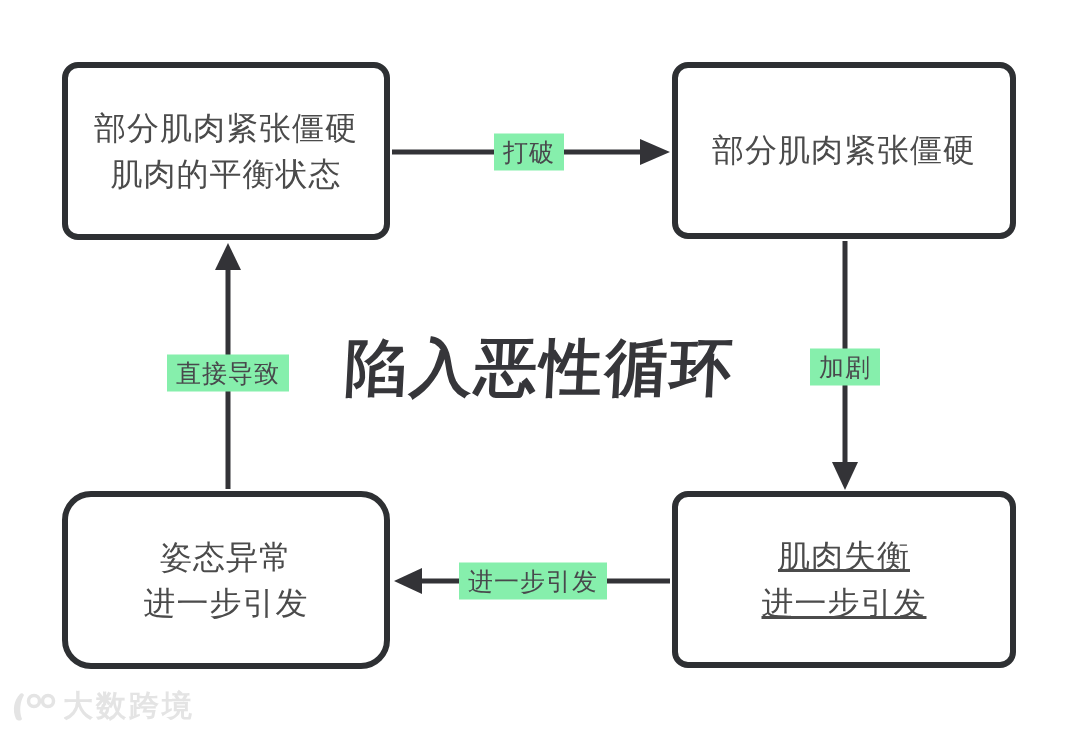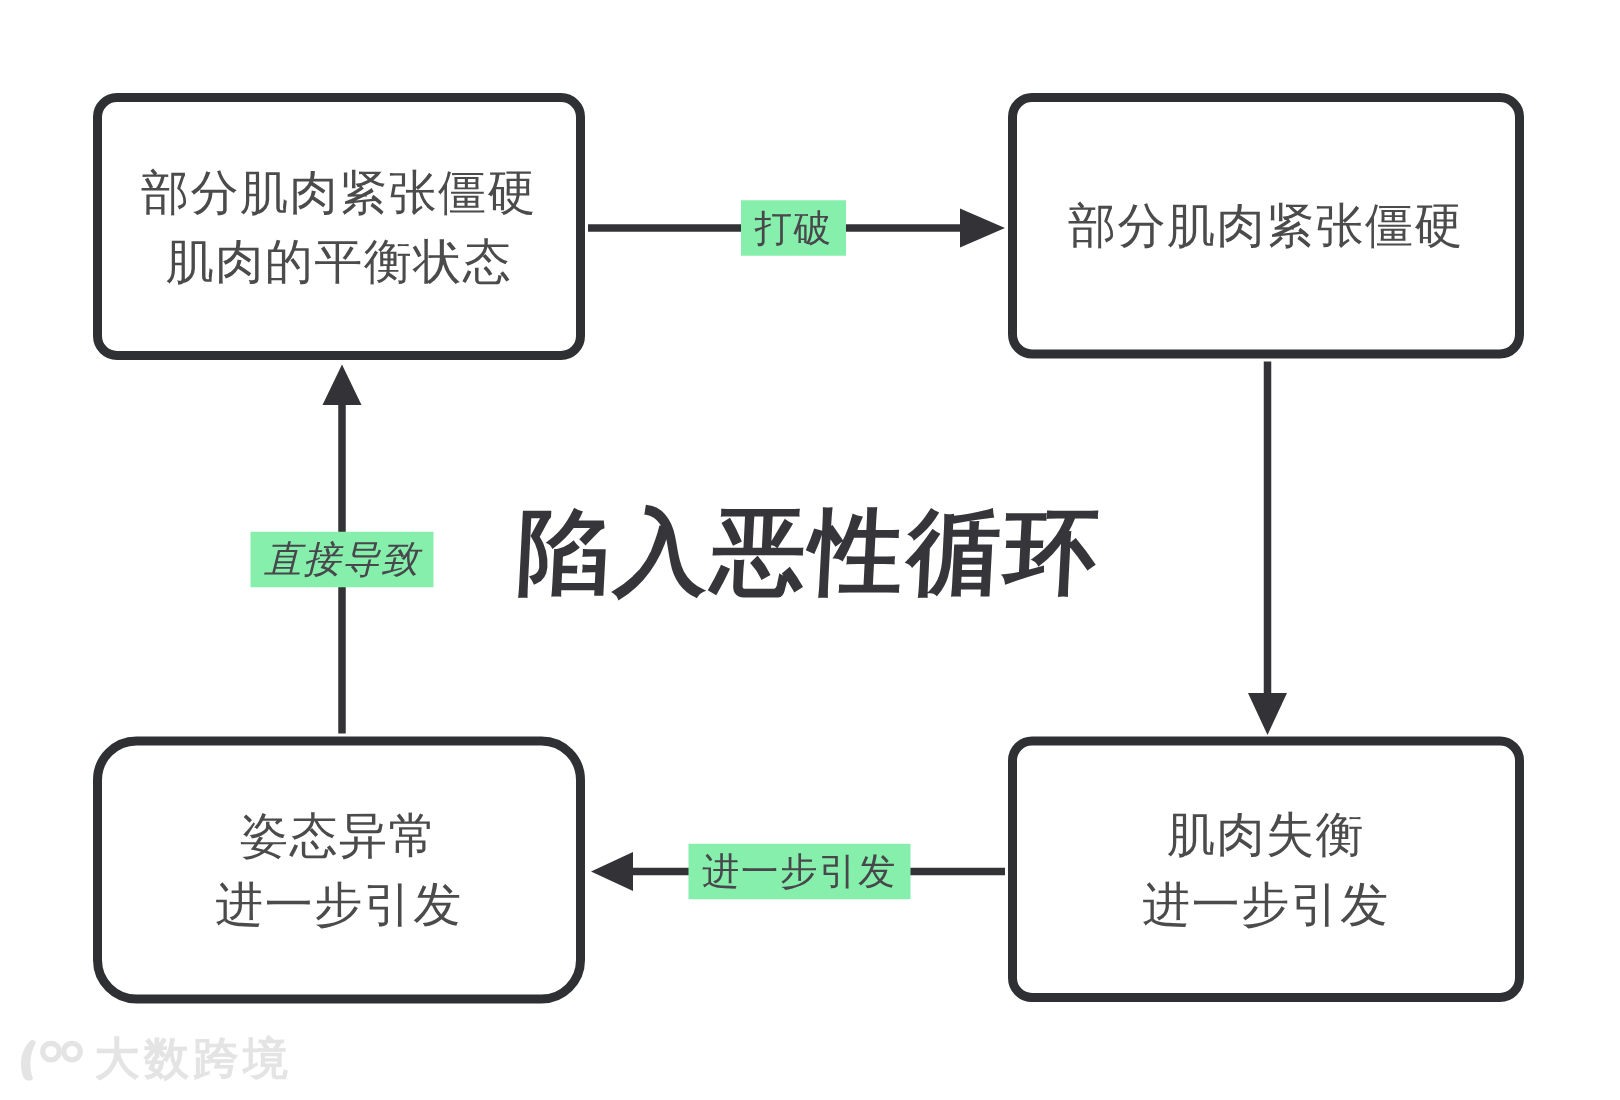--- a/index.html
+++ b/index.html
@@ -33,37 +33,37 @@
     align-items: center;
     justify-content: center;
     text-align: center;
     font-size: 32px;
     line-height: 1.45;
     letter-spacing: 1px;
     color: #4b4b4b;
   }
   .node-tl { left: 62px;  top: 62px;  width: 328px; height: 178px; }
   .node-tr { left: 672px; top: 62px;  width: 344px; height: 177px; }
-  .node-br { left: 672px; top: 491px; width: 344px; height: 177px; }
+  .node-br { left: 672px; top: 491px; width: 344px; height: 177px; text-decoration: underline; }
   .node-bl { left: 62px;  top: 491px; width: 328px; height: 178px; border-radius: 29px; }
 
   .arrow-label {
     position: absolute;
     transform: translate(-50%, -50%);
     background: #86efac;
     padding: 2px 9px;
     font-size: 25px;
     color: #48484c;
     letter-spacing: 1px;
     white-space: nowrap;
   }
   .label-break    { left: 529px; top: 152px; }
   .label-aggr     { left: 845px; top: 367px; }
   .label-trigger  { left: 533px; top: 581px; font-family: Liberation Serif, serif; }
-  .label-cause    { left: 228px; top: 373px; font-style: italic; }
+  .label-cause    { left: 228px; top: 373px; }
 
   .big-title {
     position: absolute;
     left: 540px;
     top: 368px;
     transform: translate(-50%, -50%) skewX(-3deg);
     font-size: 62px;
     font-weight: 900;
     letter-spacing: 3px;
     color: #36363a;
@@ -126,20 +126,21 @@
     <span>肌肉失衡</span>
     <span>进一步引发</span>
   </div>
 
   <div class="node node-bl">
     <span>姿态异常</span>
     <span>进一步引发</span>
   </div>
 
   <span class="arrow-label label-break">打破</span>
+  <span class="arrow-label label-aggr">加剧</span>
   <span class="arrow-label label-trigger">进一步引发</span>
   <span class="arrow-label label-cause">直接导致</span>
 
   <div class="big-title">陷入恶性循环</div>
 
   <div class="watermark">
     <svg width="46" height="34" viewBox="0 0 46 34" xmlns="http://www.w3.org/2000/svg">
       <path d="M10 4 C4 10 2 20 6 29 C8 31 11 31 12 29 C9 21 10 12 14 5 C13 3 11 3 10 4 Z" fill="#e4e4e4"></path>
       <circle cx="24" cy="11" r="5.5" fill="none" stroke="#e4e4e4" stroke-width="3.5"></circle>
       <circle cx="38" cy="11" r="5.5" fill="none" stroke="#e4e4e4" stroke-width="3.5"></circle>

